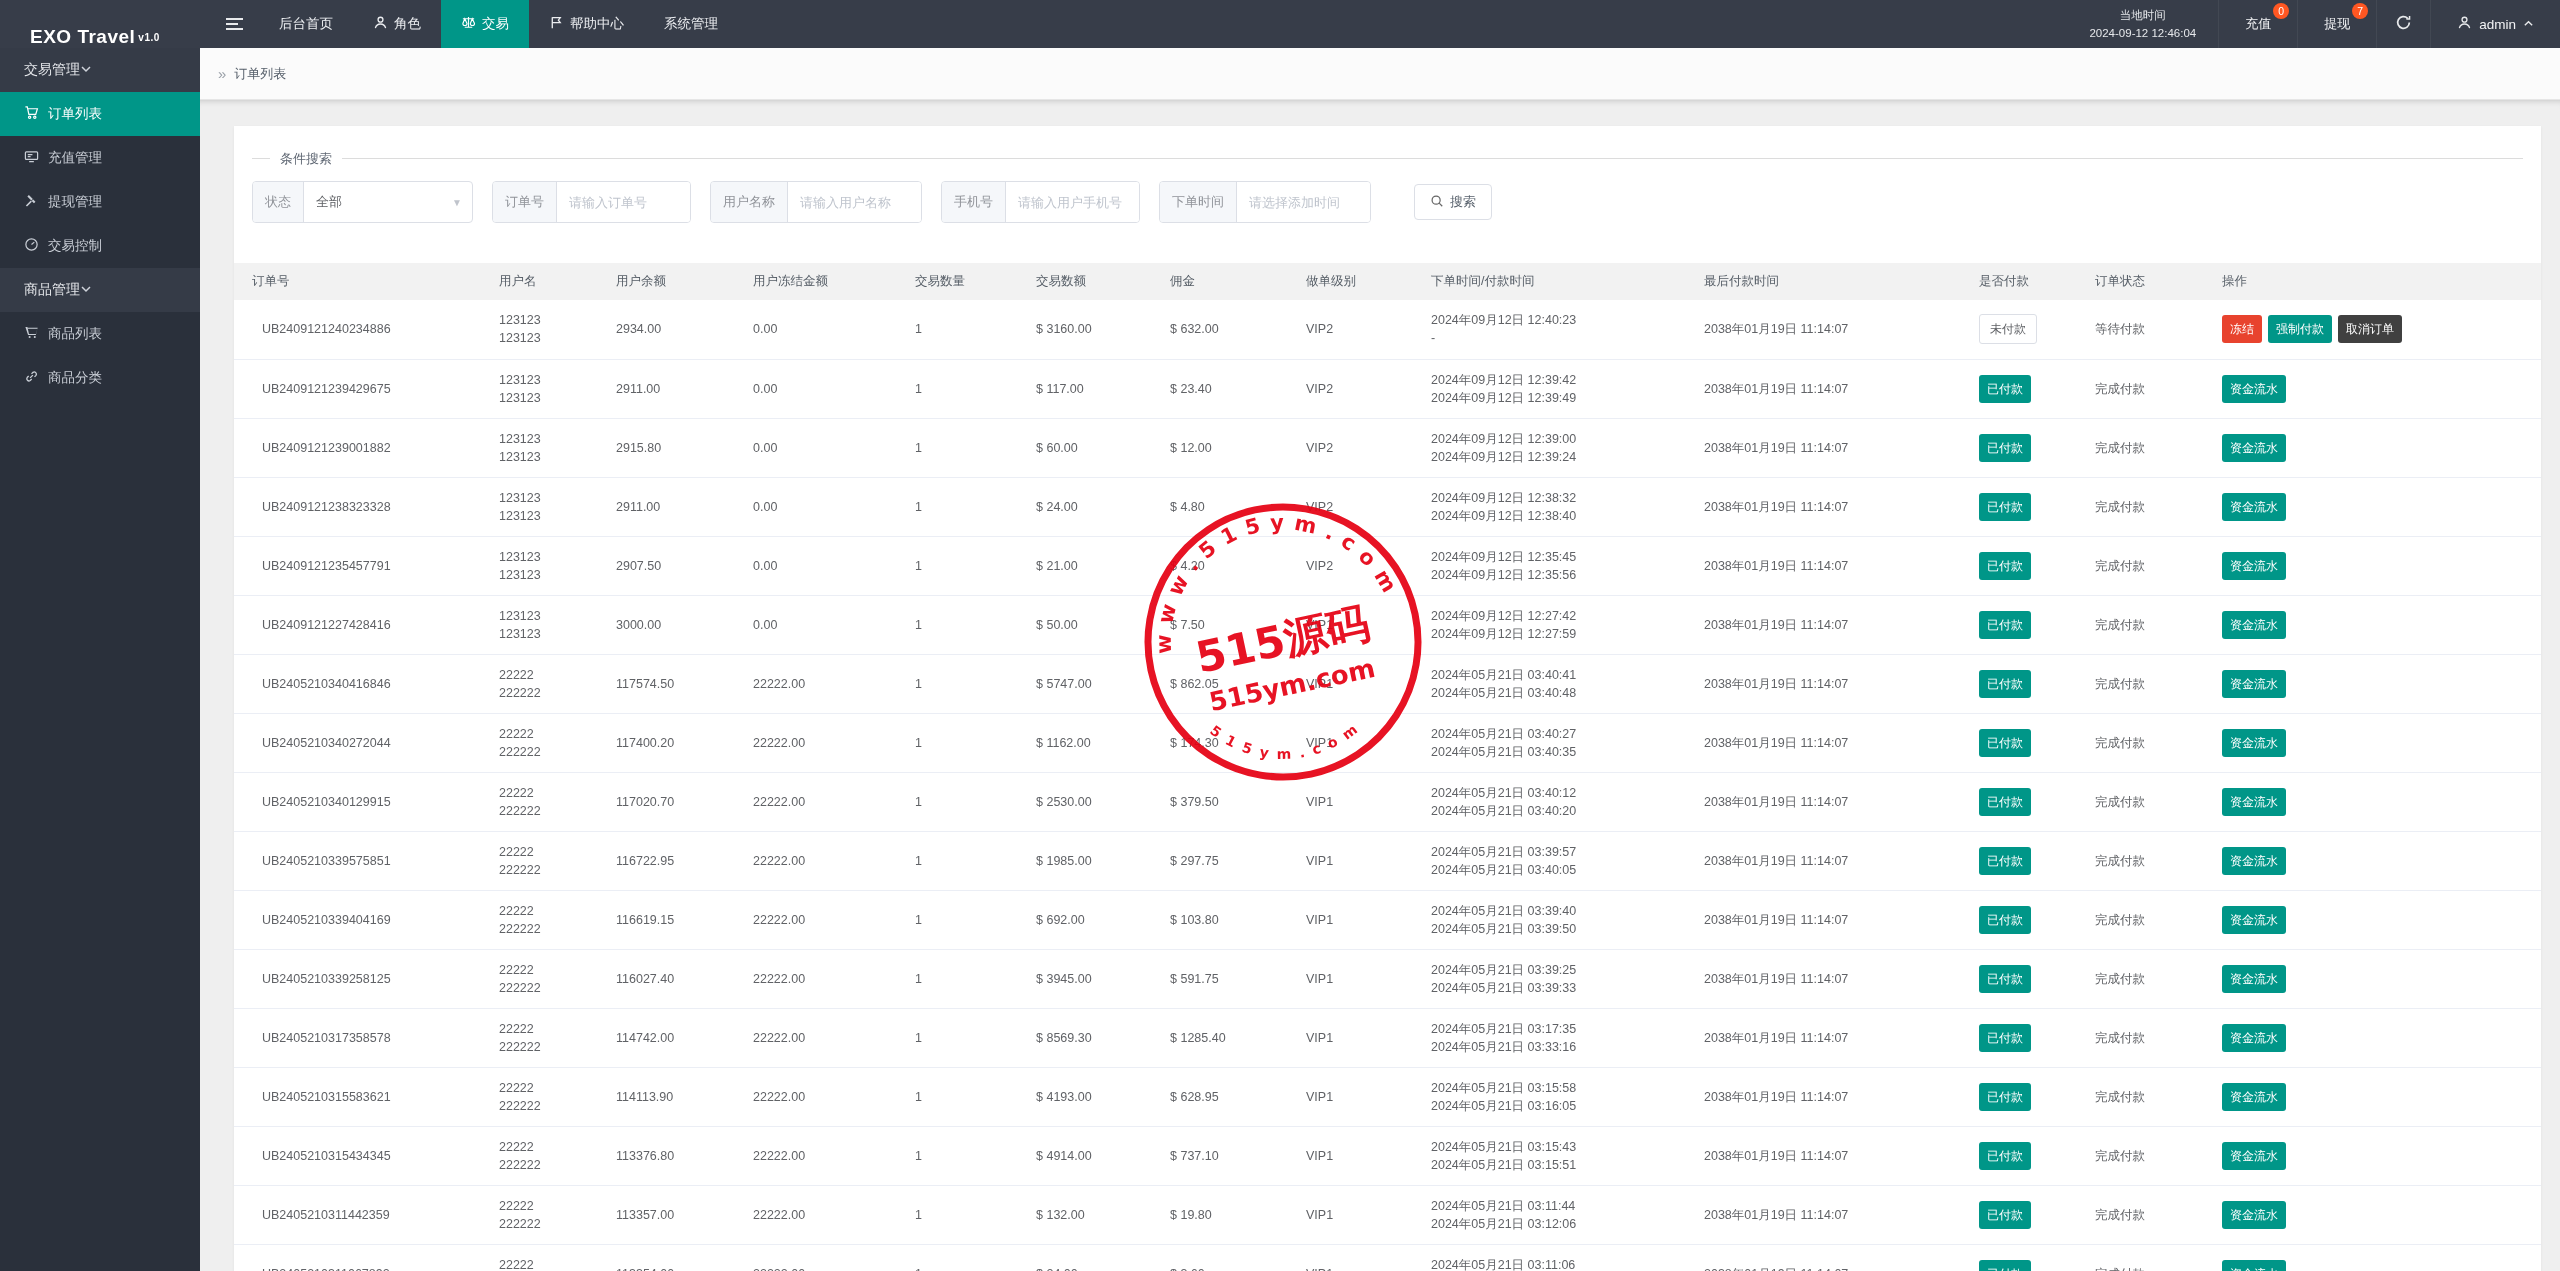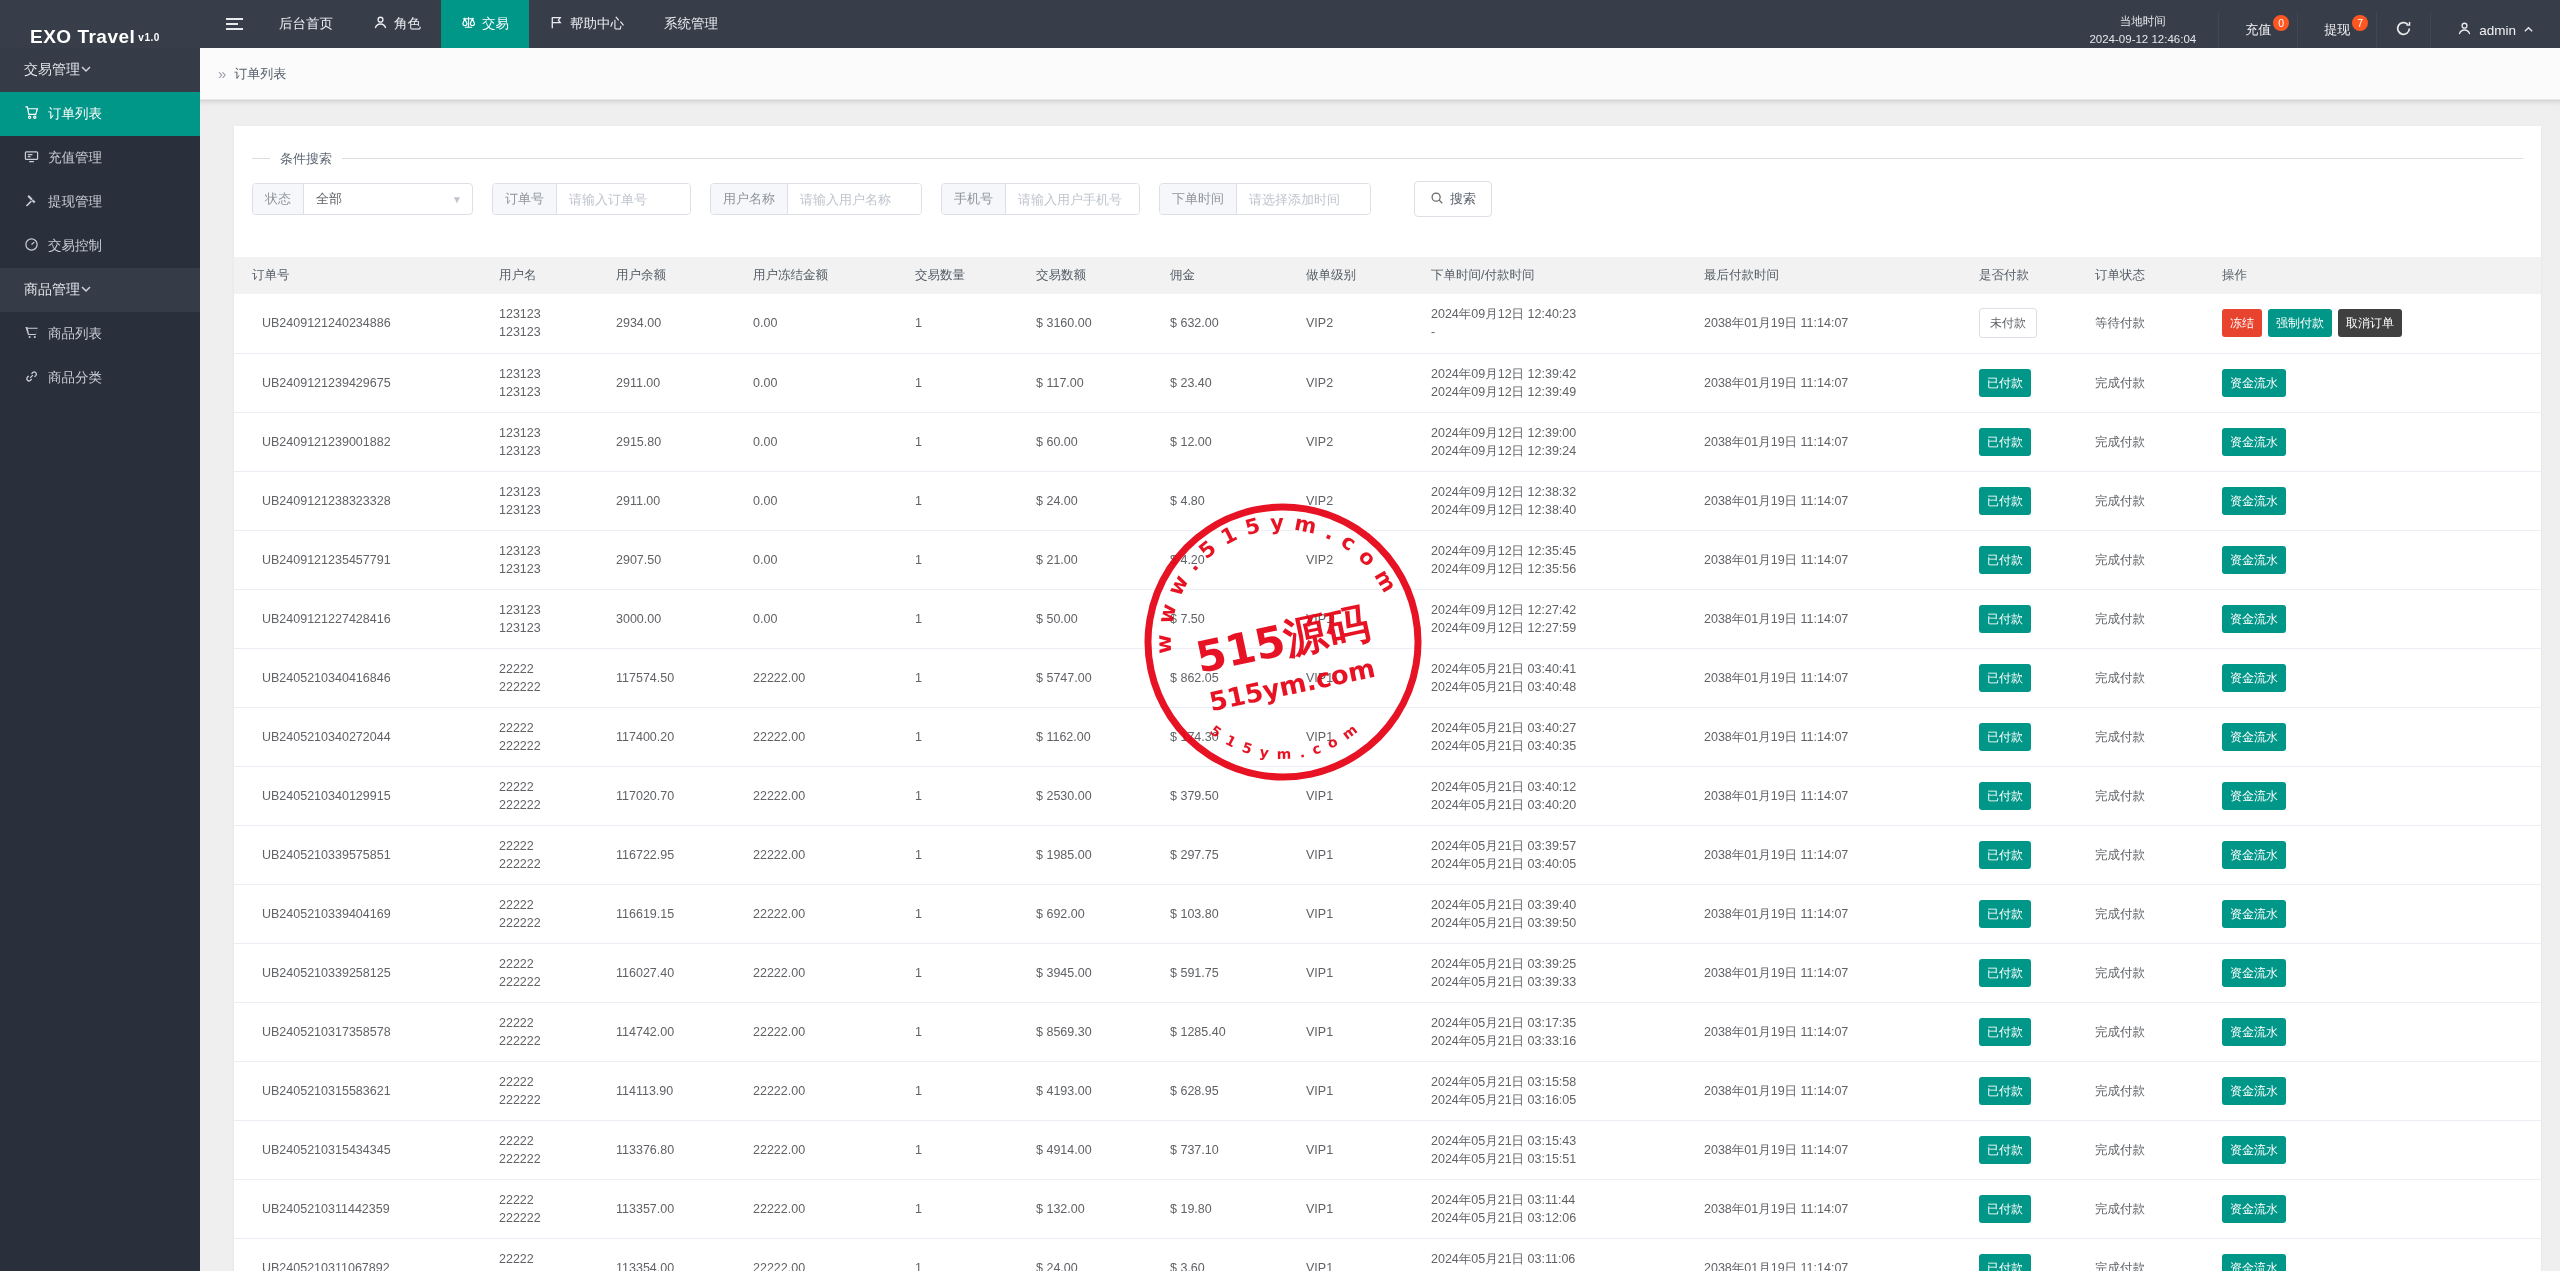--- a/index.html
+++ b/index.html
@@ -14,21 +14,21 @@
   .logo sup { font-size:10px; font-weight:bold; margin-left:3px; transform:translateY(-5px); }
   .hamburger { display:flex; flex-direction:column; justify-content:center; gap:3px;
     padding:0 16px; margin-left:10px; cursor:pointer; }
   .hamburger i { display:block; width:17px; height:2px; background:#e8eaec; }
   .hamburger i:nth-child(2){ width:12px; }
   .nav { display:flex; align-items:stretch; list-style:none; }
   .nav-item { display:flex; align-items:center; gap:6px; padding:0 20px; font-size:13.5px;
     cursor:pointer; color:#eceef1; }
   .nav-item.active { background:#009688; color:#fff; }
   .nav-item svg { width:15px; height:15px; }
-  .topbar-right { margin-left:auto; display:flex; align-items:stretch;margin-top:12px; }
+  .topbar-right { margin-left:auto; display:flex; align-items:stretch; }
   .time-block { display:flex; flex-direction:column; justify-content:center; align-items:center;
     font-size:11.5px; line-height:1.6; padding:0 22px; color:#e6e8eb; }
   .tb-link { position:relative; display:flex; align-items:center; padding:0 26px; font-size:13px;
     cursor:pointer; border-left:1px solid rgba(255,255,255,.06); }
   .badge { position:absolute; top:3px; right:8px; min-width:16px; height:16px; line-height:16px;
     background:#ff5722; color:#fff; font-size:10.5px; text-align:center; border-radius:9px;
     padding:0 4px; }
   .icon-btn { display:flex; align-items:center; padding:0 18px; cursor:pointer;
     border-left:1px solid rgba(255,255,255,.06);}
   .user-block { display:flex; align-items:center; gap:7px; padding:0 26px; font-size:13.5px;
@@ -53,21 +53,21 @@
   .page { position:absolute; top:100px; left:200px; right:0; bottom:0; background:#efefef;
     padding:26px 19px 0 34px; box-shadow:inset 0 7px 7px -7px rgba(0,0,0,.22); }
   .card { width:2307px; height:1220px; background:#fff; box-shadow:0 1px 3px rgba(0,0,0,.06); }
 
   
   .filter-wrap { margin:0 18px; padding-top:32px; }
   .fieldset { border-top:1px solid #dcdcdc; position:relative; padding-top:22px; }
   .legend { position:absolute; top:-9px; left:18px; background:#fff; padding:0 10px;
     font-size:13px; color:#5f6773; }
   .filter-row { display:flex; align-items:center; gap:19px; }
-  .input-group { display:flex; height:32px; border:1px solid #dcdfe6; border-radius:4px;
+  .input-group { display:flex; height:42px; border:1px solid #dcdfe6; border-radius:4px;
     overflow:hidden; background:#fff; }
   .ig-label { background:#f5f7fa; color:#909399; font-size:13px; padding:0 12px;
     display:flex; align-items:center; border-right:1px solid #dcdfe6; white-space:nowrap; }
   .ig-input { border:none; outline:none; padding:0 12px; font-size:13px; color:#606266; width:133px; }
   .ig-input::placeholder { color:#bfc4cd; }
   .ig-select { display:flex; align-items:center; justify-content:space-between; width:168px;
     padding:0 10px 0 12px; font-size:13px; color:#606266; cursor:pointer; }
   .caret { color:#c0c4cc; font-size:10px; }
   .search-btn { height:36px; display:flex; align-items:center; gap:6px; padding:0 15px;
     background:#fff; border:1px solid #dcdfe6; border-radius:4px; font-size:13px; color:#57606b;

